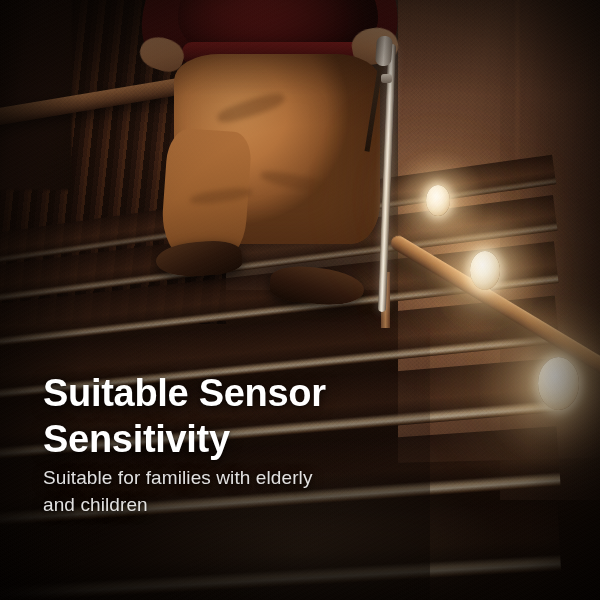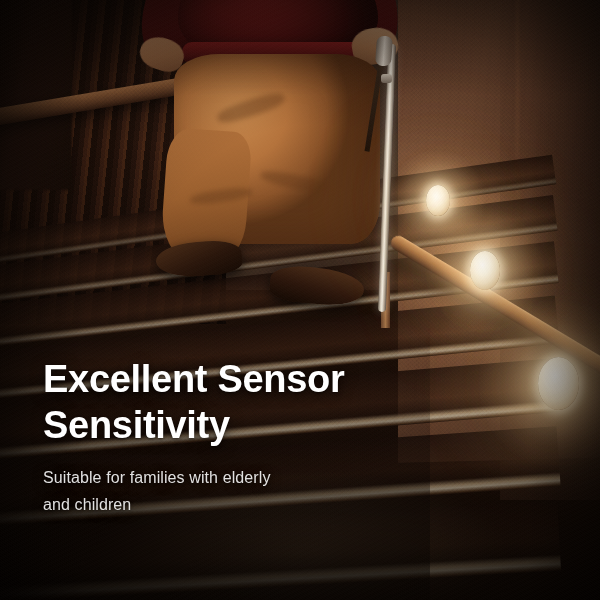--- a/index.html
+++ b/index.html
@@ -321,22 +321,22 @@
   .headline {
     font-size:38px;
     font-weight:700;
     line-height:46px;
     letter-spacing:-.3px;
     color:#ffffff;
     text-shadow:0 2px 14px rgba(0,0,0,.62), 0 1px 3px rgba(0,0,0,.5);
     white-space:pre-line;
   }
   .subtitle {
-    margin-top:16px;
-    font-size:16px;
+    margin-top:2px;
+    font-size:19px;
     font-weight:300;
     line-height:27px;
     letter-spacing:.1px;
     color:rgba(255,255,255,.88);
     text-shadow:0 2px 12px rgba(0,0,0,.6), 0 1px 3px rgba(0,0,0,.45);
     white-space:pre-line;
   }
 </style>
 </head>
 <body>
@@ -430,19 +430,19 @@
       <div class="lens"></div>
     </div>
 
     <div class="warm-glow"></div>
     <div class="text-scrim"></div>
     <div class="vignette"></div>
     <div class="grain"></div>
   </div>
 
   <div class="overlay">
-    <div class="headline">Excellent Sensor
+    <div class="headline">Suitable Sensor
 Sensitivity</div>
     <div class="subtitle">Suitable for families with elderly
 and children</div>
   </div>
 
 </div>
 
 </body></html>

